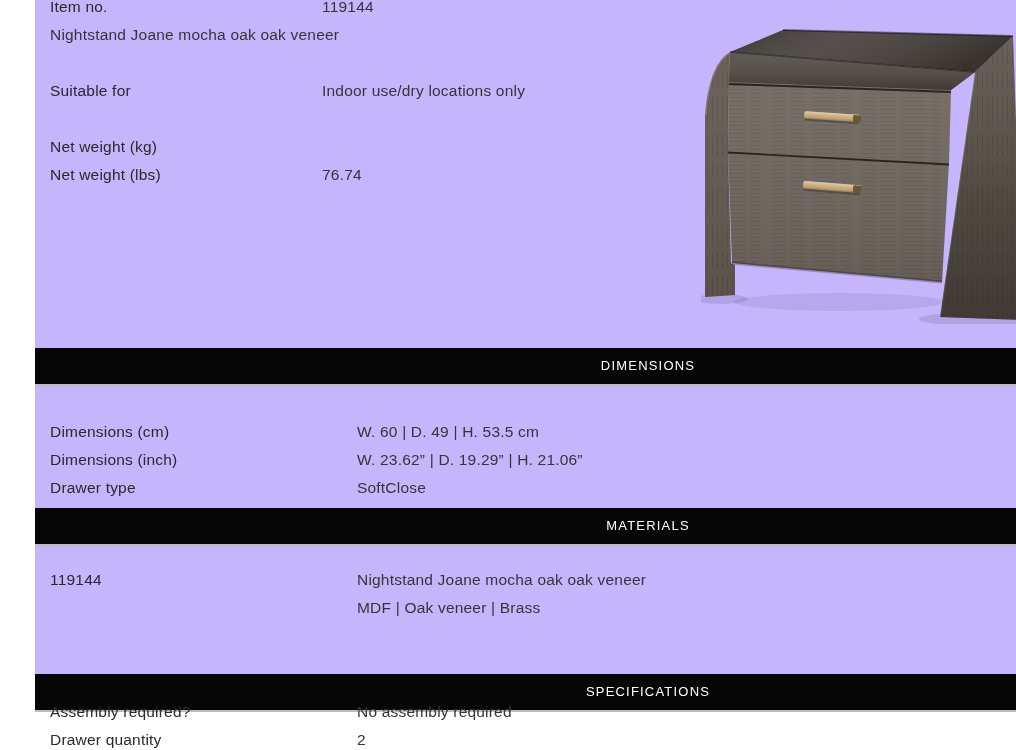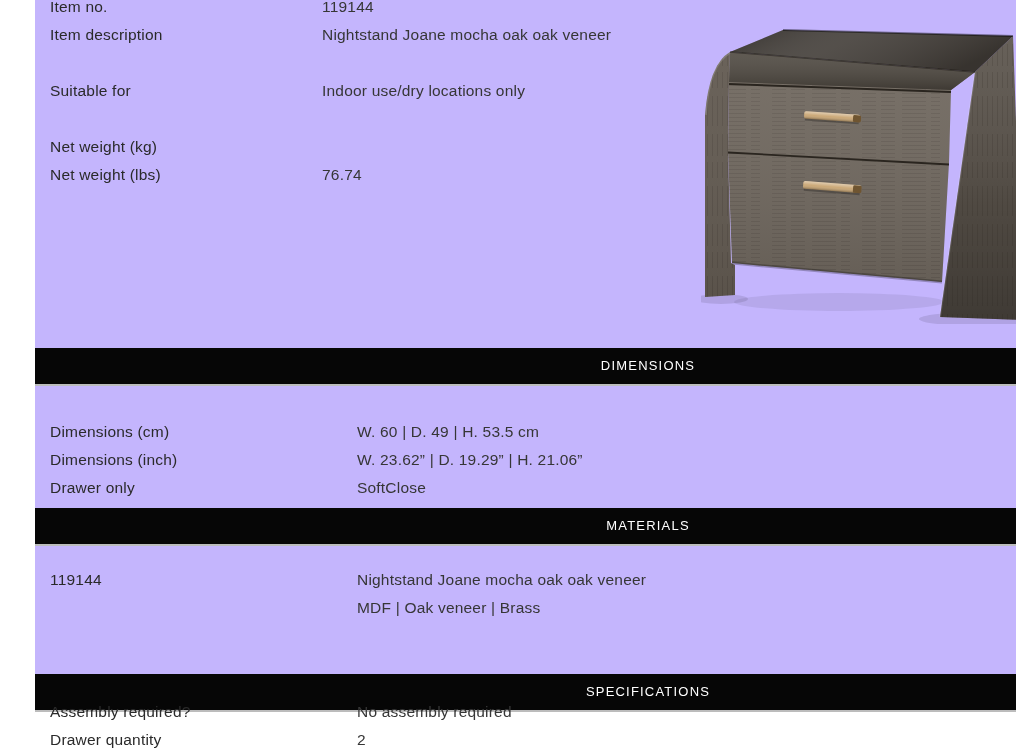--- a/index.html
+++ b/index.html
@@ -42,21 +42,20 @@
 <body>
 
 <div class="sheet">
 
   <div class="rows" id="info">
     <div class="row">
       <span class="lbl">Item no.</span>
       <span class="val">119144</span>
     </div>
     <div class="row">
-      <span class="lbl">Item description</span>
       <span class="val">Nightstand Joane mocha oak oak veneer</span>
     </div>
     <div class="row gap">
       <span class="lbl">Suitable for</span>
       <span class="val">Indoor use/dry locations only</span>
     </div>
     <div class="row gap">
       <span class="lbl">Net weight (kg)</span>
     </div>
     <div class="row">
@@ -155,21 +154,21 @@
   <div class="rows sec" id="dim-rows">
     <div class="row">
       <span class="lbl">Dimensions (cm)</span>
       <span class="val">W. 60 | D. 49 | H. 53.5 cm</span>
     </div>
     <div class="row">
       <span class="lbl">Dimensions (inch)</span>
       <span class="val">W. 23.62” | D. 19.29” | H. 21.06”</span>
     </div>
     <div class="row">
-      <span class="lbl">Drawer only</span>
+      <span class="lbl">Drawer type</span>
       <span class="val">SoftClose</span>
     </div>
   </div>
 
   <div class="banner" id="banner-materials">
     <span>MATERIALS</span>
   </div>
   <div class="rows sec" id="mat-rows">
     <div class="row">
       <span class="lbl">119144</span>

